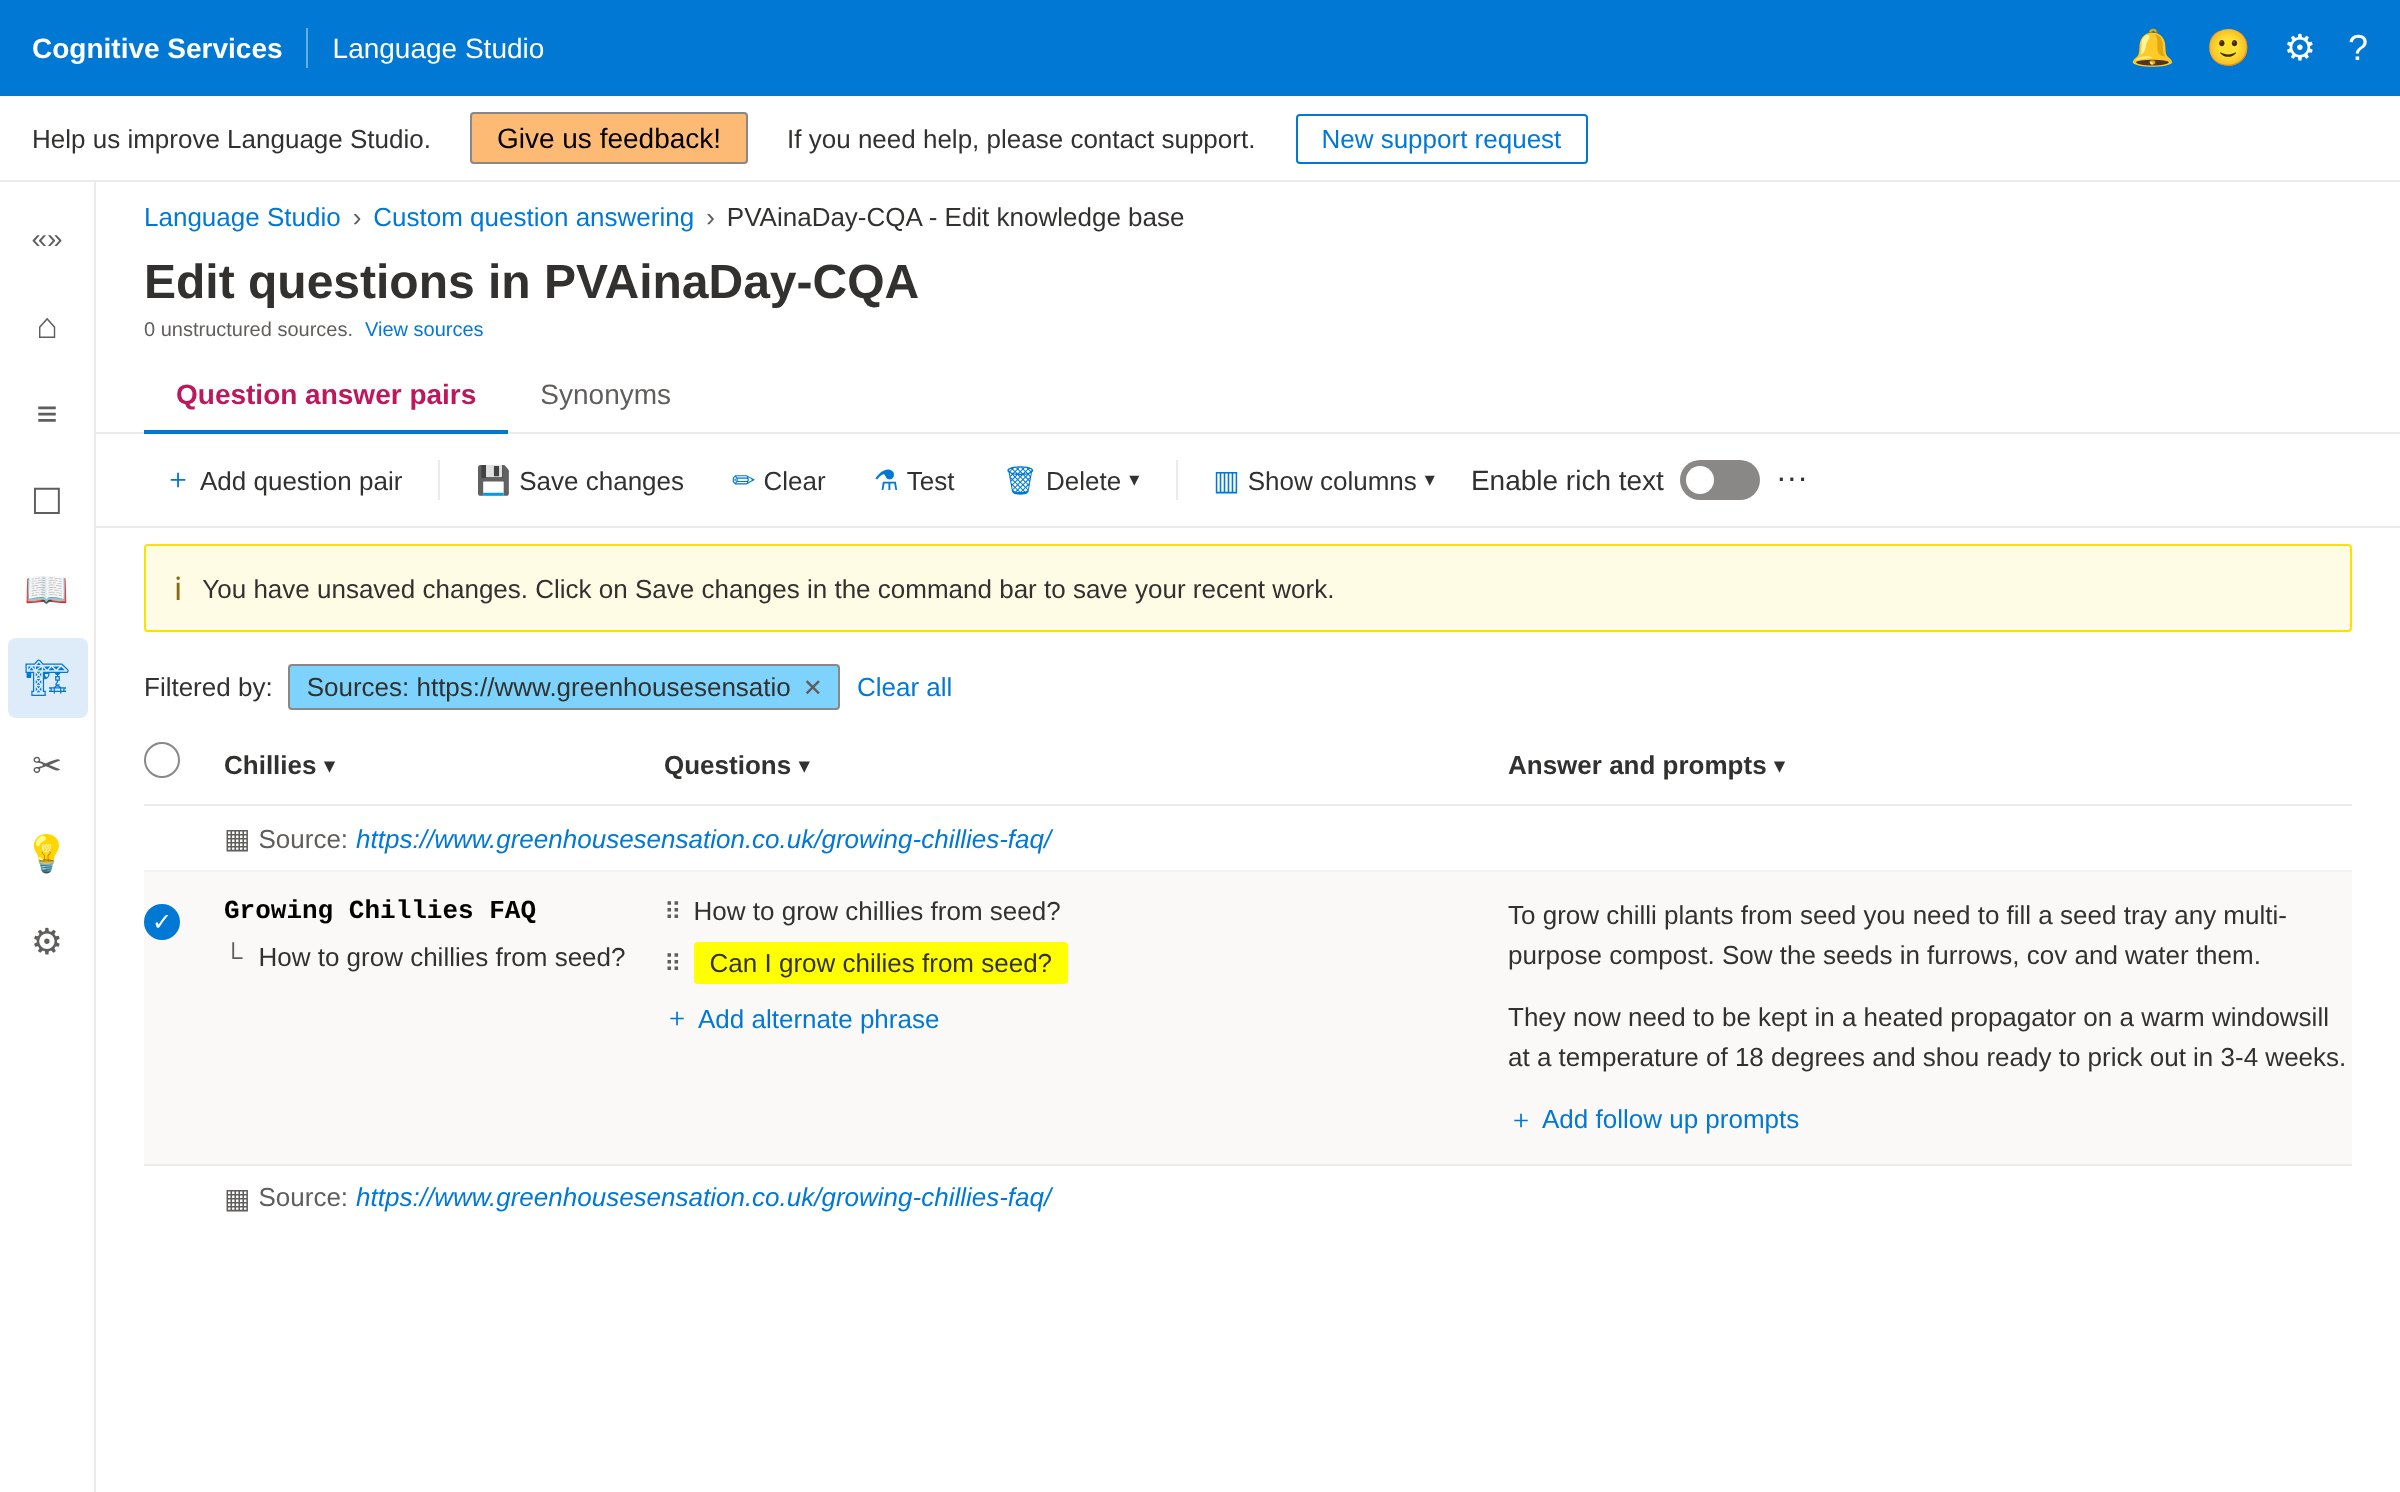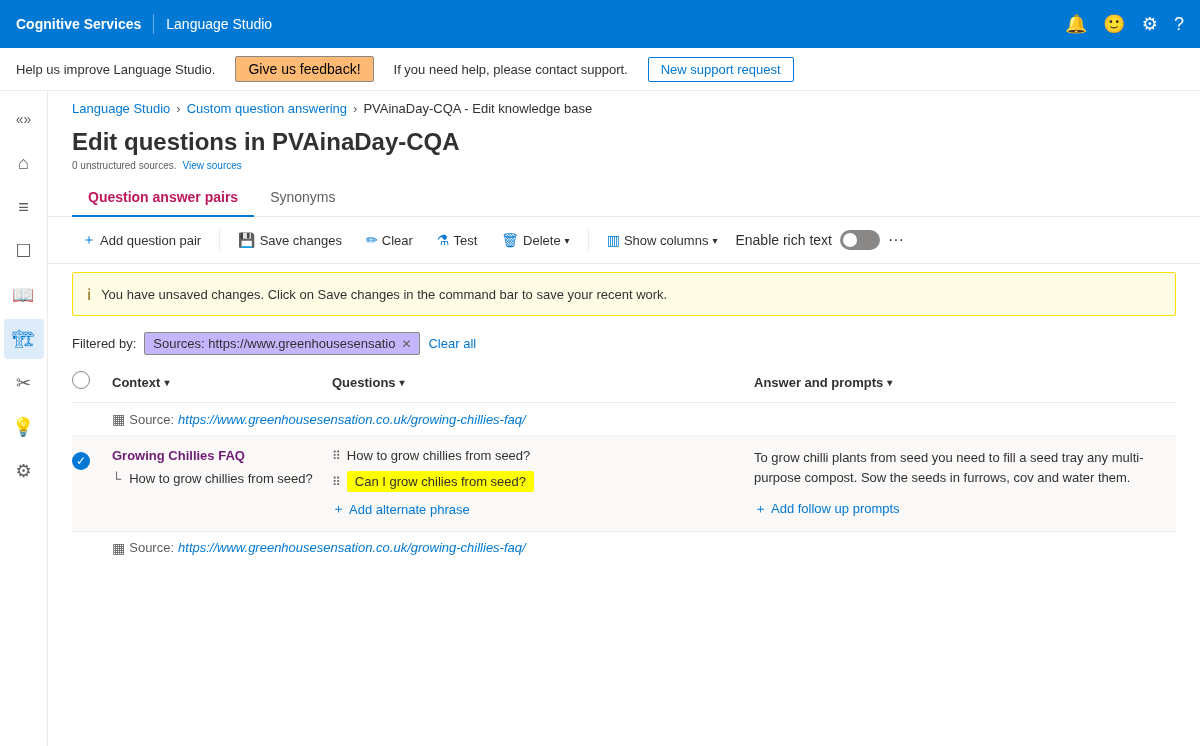--- a/index.html
+++ b/index.html
@@ -216,21 +216,21 @@
       font-size: 13px;
     }
     .filter-chip {
       border: 1px solid #8a8886;
       border-radius: 2px;
       padding: 3px 8px;
       display: flex;
       align-items: center;
       gap: 6px;
       font-size: 13px;
-      background: #c4b5fd;
+      background: #7dd3fc;
     }
     .filter-chip-x { cursor: pointer; color: #605e5c; font-size: 12px; }
     .clear-all { color: #0078d4; cursor: pointer; }
 
     
     .table-area { padding: 0 24px; }
     .table-header {
       display: grid;
       grid-template-columns: 40px 220px 1fr 1fr;
       padding: 8px 0;
@@ -269,21 +269,21 @@
     }
     .qa-checkbox-col { display: flex; align-items: flex-start; padding-top: 4px; }
     .checkbox-checked {
       width: 18px; height: 18px;
       background: #0078d4;
       border-radius: 50%;
       display: flex; align-items: center; justify-content: center;
       color: white; font-size: 12px;
     }
     .qa-context-col { padding-right: 12px; }
-    .qa-title { font-weight: 600; font-size: 13px; color: #701a75; margin-bottom: 4px; }
+    .qa-title { font-weight: 600; font-size: 13px; color: #000000; margin-bottom: 4px; font-family: Liberation Mono, monospace; }
     .qa-subtitle {
       display: flex;
       align-items: center;
       gap: 4px;
       font-size: 13px;
       color: #323130;
       margin-top: 8px;
     }
     .qa-indent { color: #605e5c; margin-right: 4px; }
     .drag-icon { color: #605e5c; font-size: 12px; }
@@ -426,21 +426,21 @@
       <span class="clear-all">Clear all</span>
     </div>
 
     <div class="table-area">
 
       <div class="table-header">
         <div>
           <div style="width:18px;height:18px;border:1px solid #8a8886;border-radius:50%;"></div>
         </div>
         <div class="col-header">
-          <span>Context</span>
+          <span>Chillies</span>
           <span style="font-size:10px;">▾</span>
         </div>
         <div class="col-header">
           <span>Questions</span>
           <span style="font-size:10px;">▾</span>
         </div>
         <div class="col-header">
           <span>Answer and prompts</span>
           <span style="font-size:10px;">▾</span>
         </div>
@@ -479,20 +479,21 @@
             <span class="question-highlighted">Can I grow chilies from seed?</span>
           </div>
           <div class="add-phrase">
             <span>＋</span>
             <span>Add alternate phrase</span>
           </div>
         </div>
 
         <div class="qa-answer-col">
           <div class="answer-text">To grow chilli plants from seed you need to fill a seed tray any multi-purpose compost. Sow the seeds in furrows, cov and water them.</div>
+          <div class="answer-text">They now need to be kept in a heated propagator  on a warm windowsill at a temperature of 18 degrees and shou ready to prick out in 3-4 weeks.</div>
           <div class="add-followup">
             <span>＋</span>
             <span>Add follow up prompts</span>
           </div>
         </div>
       </div>
 
       <div class="bottom-source-row">
         <div></div>
         <div class="source-label">

